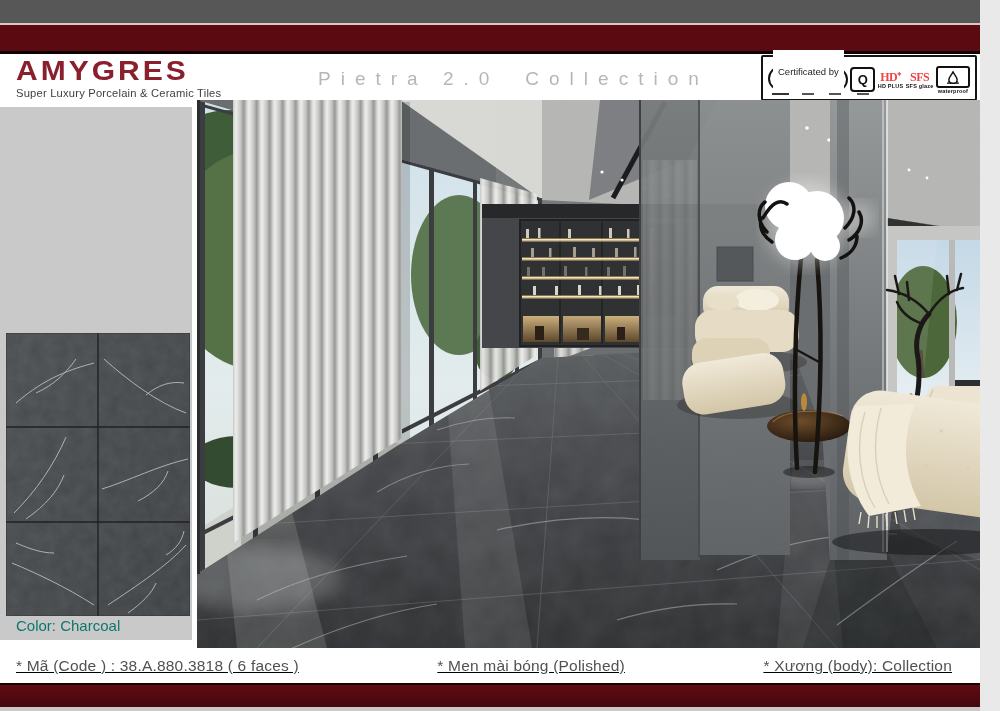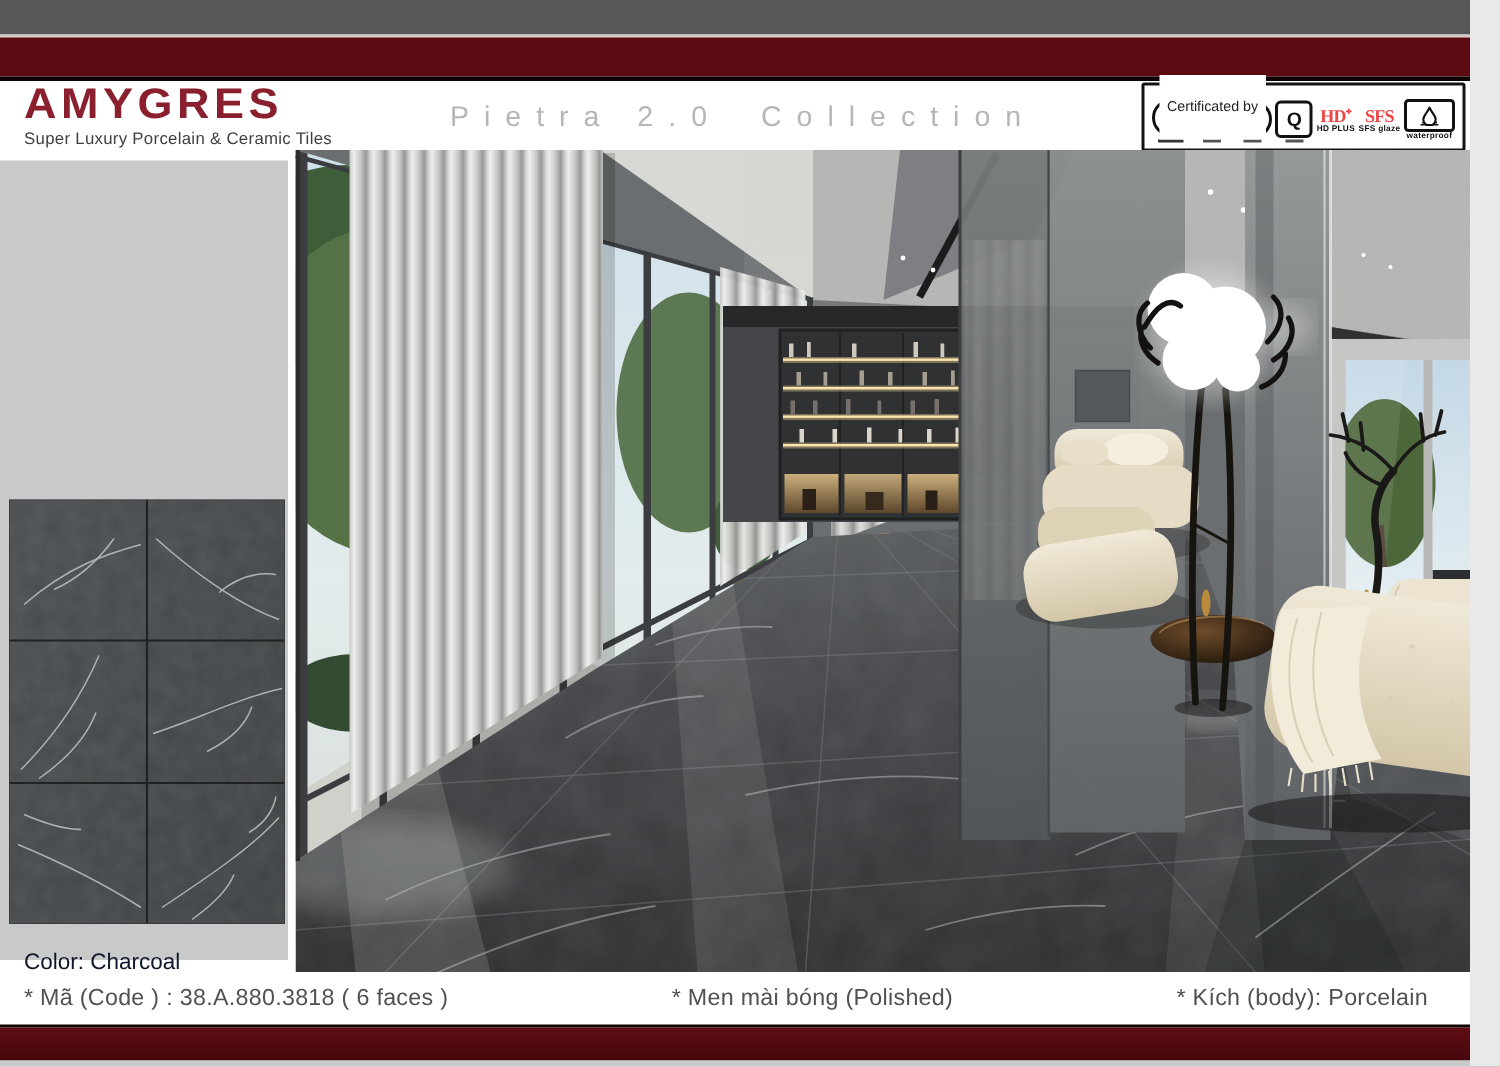--- a/index.html
+++ b/index.html
@@ -1,29 +1,29 @@
 <!DOCTYPE html>
 <html><head>
 <meta charset="utf-8">
 <style>
   html,body{margin:0;padding:0;background:#e9e9e9;}
   .page{position:relative;width:980px;height:711px;background:#fff;overflow:hidden;
-        font-family:"Liberation Sans",sans-serif;}
+        font-family:"Liberation Sans",sans-serif;text-decoration:underline;}
   
   .bar-gray{height:23px;background:#575757;}
   .bar-sep{height:2px;background:#d6c9c5;}
   .bar-maroon{height:26px;background:#5c0a11;}
   .bar-black{height:3px;background:#0d0204;}
   
   .header{position:relative;height:46px;background:#fff;}
   .brand-block{position:absolute;left:16px;top:2px;}
   .brand{font-size:30px;font-weight:bold;color:#8a1f2e;letter-spacing:3px;line-height:1.0;
          transform:scaleY(.95);transform-origin:left top;}
   .tagline{font-size:11.2px;color:#3d3f41;letter-spacing:.2px;margin-top:1px;text-align:right;}
-  .collection{position:absolute;left:300px;top:14px;font-size:19px;color:#b5b7b7;letter-spacing:10px;white-space:nowrap;}
+  .collection{position:absolute;left:318px;top:14px;font-size:19px;color:#b5b7b7;letter-spacing:10px;white-space:nowrap;}
   .collection .word{margin-left:26px;}
   
   .certbox{position:absolute;right:3px;top:1px;width:212px;height:42px;border:2px solid #141414;
            border-radius:2px;background:#fff;}
   .certlabel{position:absolute;top:-7px;left:10px;background:#fff;padding:16px 5px;font-size:9.5px;color:#222;}
   .logo-row{display:flex;align-items:center;justify-content:space-between;padding:9px 5px 0 5px;}
   .badge{display:flex;flex-direction:column;align-items:center;line-height:1;}
   .circ{width:21px;height:21px;border:2px solid #111;border-radius:50%;display:flex;align-items:center;
         justify-content:center;font-weight:bold;font-size:12px;color:#111;}
   .sq{width:21px;height:21px;border:2px solid #111;border-radius:4px;display:flex;align-items:center;
@@ -31,21 +31,21 @@
   .tinybar{width:17px;height:2px;background:#333;margin-top:2px;}
   .tinybar2{width:12px;height:2px;background:#555;margin-top:1px;}
   .wordmark{font-family:"Liberation Serif",serif;font-weight:bold;font-size:12px;color:#ef4444;letter-spacing:-.5px;}
   .caption{font-size:5.5px;font-weight:bold;color:#111;margin-top:1px;letter-spacing:.2px;}
   .wpbox{width:30px;height:18px;border:2px solid #111;border-radius:3px;display:flex;align-items:center;justify-content:center;}
   
   .content{position:relative;height:548px;background:#fff;}
   .sidebar{position:absolute;left:0;top:0;width:197px;height:548px;background:#fff;}
   .sidebar-gray{position:absolute;left:0;top:7px;width:192px;height:533px;background:#c8c9c8;}
   .tile-sample{position:absolute;left:6px;top:233px;width:184px;height:283px;}
-  .color-label{position:absolute;left:16px;top:517px;font-size:15px;color:#0f172a;margin-top:16px;}
+  .color-label{position:absolute;left:16px;top:517px;font-size:15px;color:#0f766e;}
   .render{position:absolute;left:197px;top:0;width:803px;height:548px;}
   
   .specs{height:35px;background:#fff;display:flex;align-items:center;justify-content:space-between;
          padding:0 28px 0 16px;box-sizing:border-box;font-size:15.5px;color:#4f5153;letter-spacing:.2px;white-space:nowrap;}
   .bar-maroon-bottom{height:24px;background:linear-gradient(180deg,#5f0c13,#45070c);border-top:2px solid #140303;box-sizing:border-box;}
   .bar-bottom-strip{height:6px;background:#c9c9c9;}
 </style>
 </head>
 <body>
 
@@ -519,18 +519,18 @@
         </g>
       </g>
 
       <rect x="0" y="0" width="3" height="474" fill="#2a2c2d"></rect>
     </svg>
   </div>
 
   <div class="specs">
     <span>* Mã (Code ) : 38.A.880.3818 ( 6 faces )</span>
     <span>* Men mài bóng (Polished)</span>
-    <span>* Kích (body): Porcelain</span>
+    <span>* Xương (body): Collection</span>
   </div>
 
   <div class="bar-maroon-bottom"></div>
   <div class="bar-bottom-strip"></div>
 </div>
 
 </body></html>

